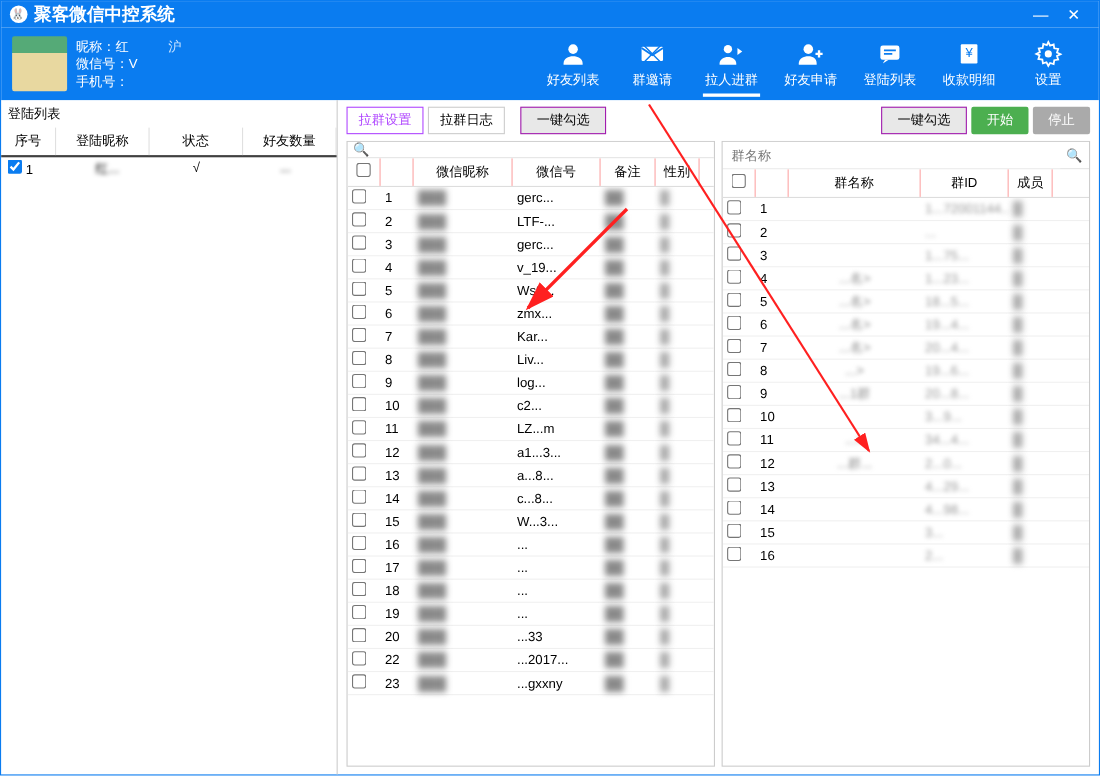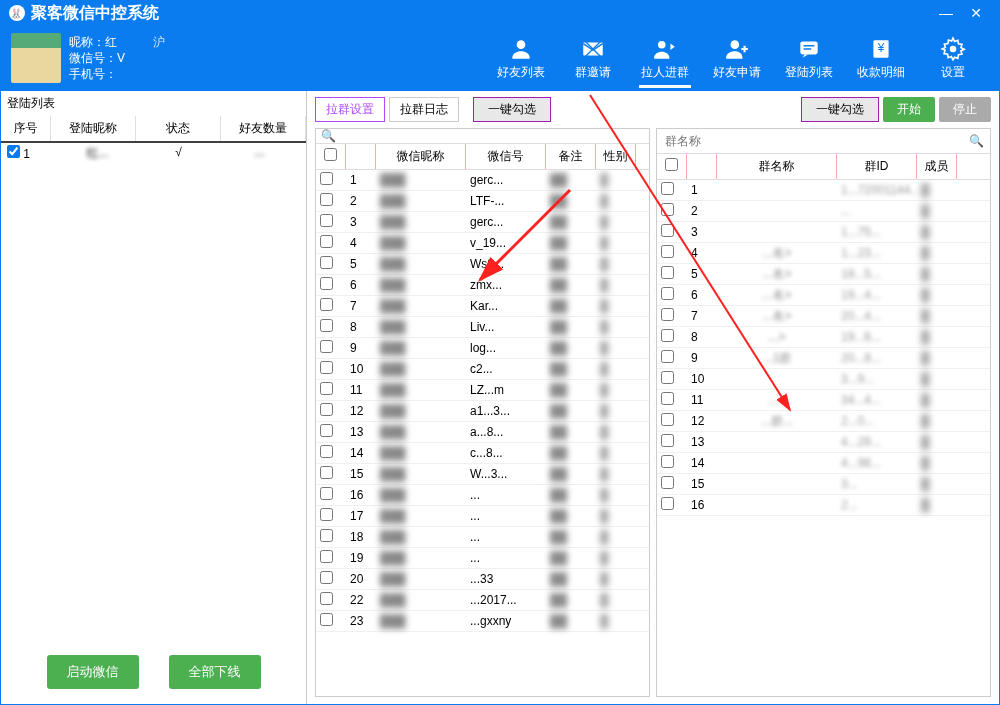--- a/index.html
+++ b/index.html
@@ -124,24 +124,20 @@
       <div>登陆昵称</div>
       <div>状态</div>
       <div>好友数量</div>
     </div>
     <div class="left-row">
       <div><input type="checkbox" checked="" style=""> <span>1</span></div>
       <div style="filter:blur(2px)">红...</div>
       <div>√</div>
       <div style="filter:blur(2px)">...</div>
     </div>
-    <div class="left-bottom">
-      <button class="btn-green">启动微信</button>
-      <button class="btn-green">全部下线</button>
-    </div>
   </div>
 
   <div class="right">
     <div class="toolbar">
       <div class="tab active">拉群设置</div>
       <div class="tab">拉群日志</div>
       <button class="btn-gray" style="margin-left:10px">一键勾选</button>
       <div class="spacer"></div>
       <div class="spacer"></div>
       <button class="btn-gray">一键勾选</button>

